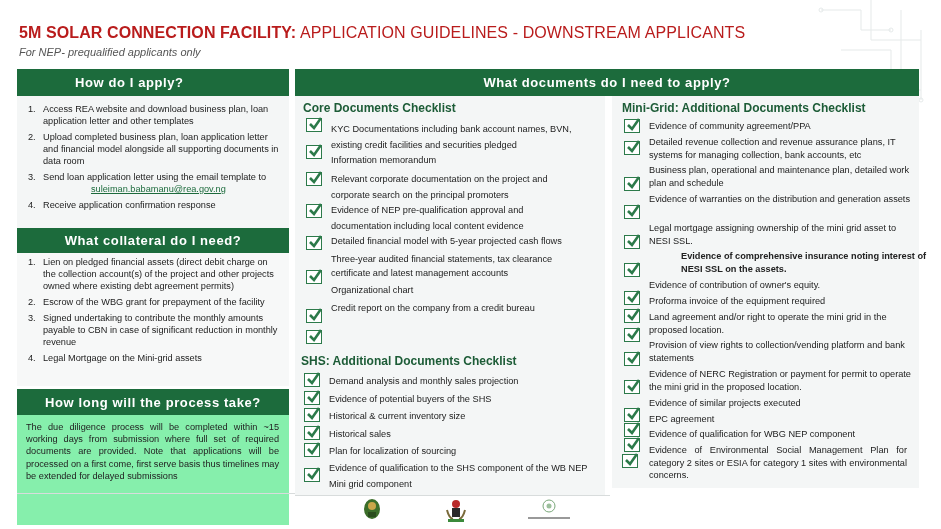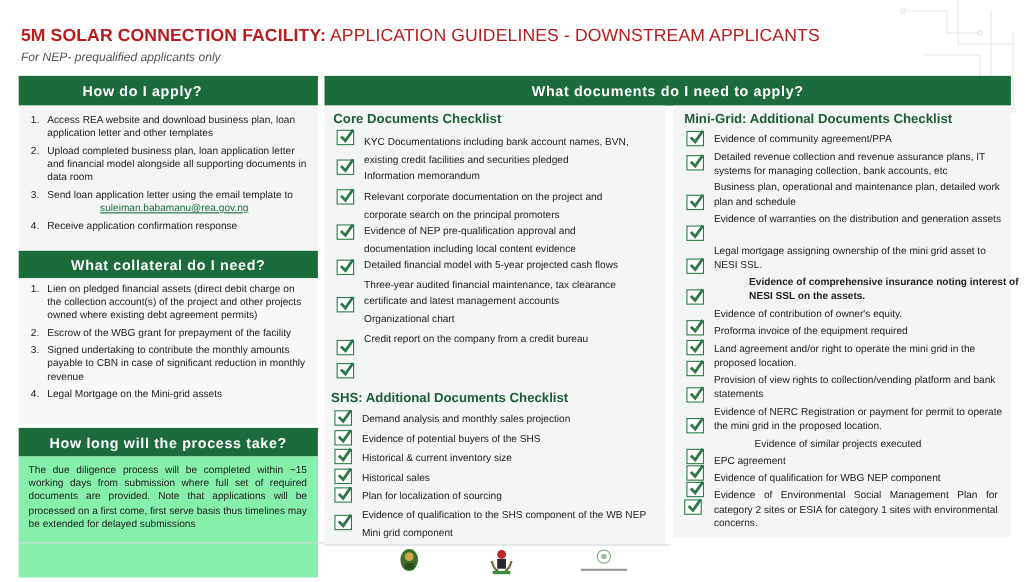--- a/index.html
+++ b/index.html
@@ -142,21 +142,21 @@
     <svg width="14" height="14" viewBox="0 0 14 14">
       <path d="M2 7 L6 11 L13 1" stroke="#2c7a4a" stroke-width="2.6" fill="none"></path>
     </svg>
   </div>
 <div class="item" style="left:331px; top:235px; width:270px;">Detailed financial model with 5-year projected cash flows</div>
 <div class="cb" style="left:306px; top:270px;">
     <svg width="14" height="14" viewBox="0 0 14 14">
       <path d="M2 7 L6 11 L13 1" stroke="#2c7a4a" stroke-width="2.6" fill="none"></path>
     </svg>
   </div>
-<div class="item" style="left:331px; top:252px; width:250px; line-height:14px;">Three-year audited financial maintenance, tax clearance certificate and latest management accounts</div>
+<div class="item" style="left:331px; top:252px; width:250px; line-height:14px;">Three-year audited financial statements, tax clearance certificate and latest management accounts</div>
 <div class="item" style="left:331px; top:284px;">Organizational chart</div>
 <div class="cb" style="left:306px; top:309px;">
     <svg width="14" height="14" viewBox="0 0 14 14">
       <path d="M2 7 L6 11 L13 1" stroke="#2c7a4a" stroke-width="2.6" fill="none"></path>
     </svg>
   </div>
 <div class="item" style="left:331px; top:302px; width:270px;">Credit report on the company from a credit bureau</div>
 <div class="cb" style="left:306px; top:330px;">
     <svg width="14" height="14" viewBox="0 0 14 14">
       <path d="M2 7 L6 11 L13 1" stroke="#2c7a4a" stroke-width="2.6" fill="none"></path>
@@ -263,21 +263,21 @@
       <path d="M2 7 L6 11 L13 1" stroke="#2c7a4a" stroke-width="2.6" fill="none"></path>
     </svg>
   </div>
 <div class="item" style="left:649px; top:339px; width:262px;">Provision of view rights to collection/vending platform and bank statements</div>
 <div class="cb" style="left:624px; top:380px;">
     <svg width="14" height="14" viewBox="0 0 14 14">
       <path d="M2 7 L6 11 L13 1" stroke="#2c7a4a" stroke-width="2.6" fill="none"></path>
     </svg>
   </div>
 <div class="item" style="left:649px; top:368px; width:262px;">Evidence of NERC Registration or payment for permit to operate the mini grid in the proposed location.</div>
-<div class="item" style="left:649px; top:397px;margin-left:37px;">Evidence of similar projects executed</div>
+<div class="item" style="left:649px; top:397px;">Evidence of similar projects executed</div>
 <div class="cb" style="left:624px; top:408px;">
     <svg width="14" height="14" viewBox="0 0 14 14">
       <path d="M2 7 L6 11 L13 1" stroke="#2c7a4a" stroke-width="2.6" fill="none"></path>
     </svg>
   </div>
 <div class="item" style="left:649px; top:413px;">EPC agreement</div>
 <div class="cb" style="left:624px; top:423px;">
     <svg width="14" height="14" viewBox="0 0 14 14">
       <path d="M2 7 L6 11 L13 1" stroke="#2c7a4a" stroke-width="2.6" fill="none"></path>
     </svg>

